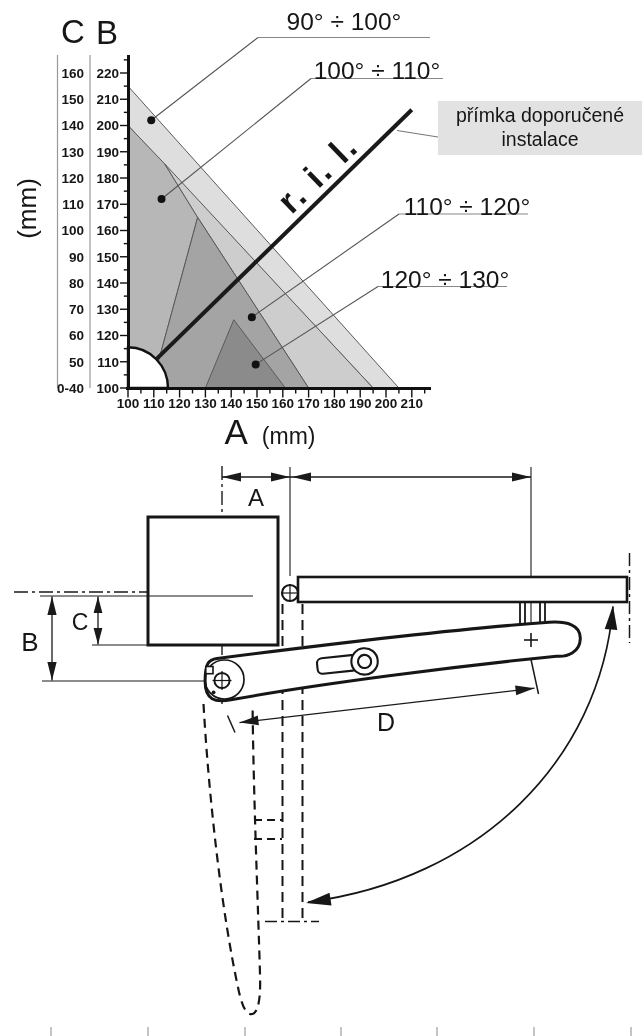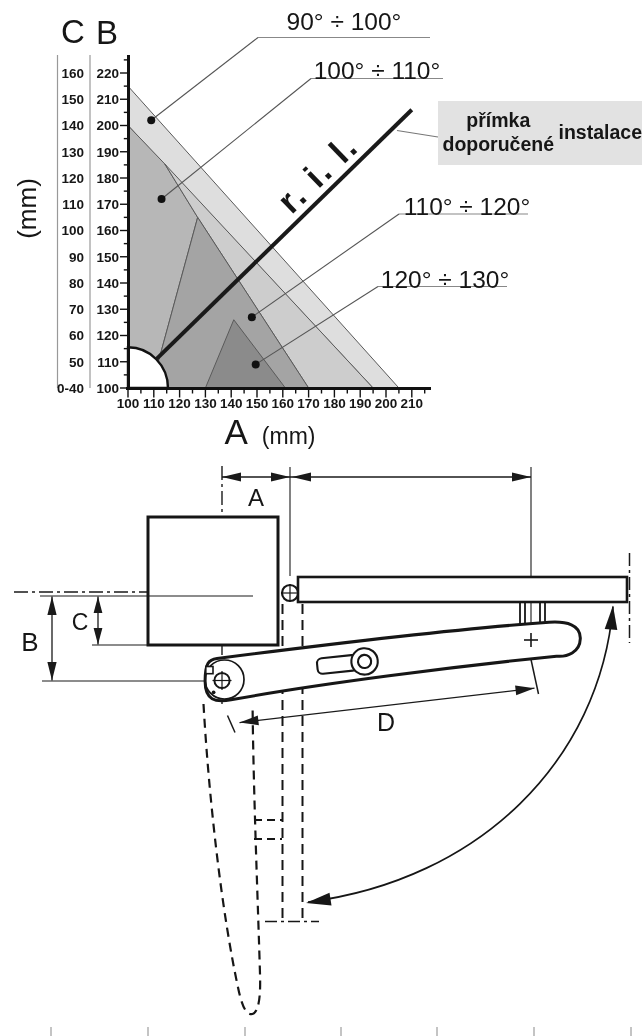--- a/index.html
+++ b/index.html
@@ -9,23 +9,23 @@
   svg text{font-family:"Liberation Sans",sans-serif;fill:#161616;}
   .ovl{position:absolute;color:#161616;}
   #c-header{left:73px;top:13px;font-size:33px;transform:translateX(-50%);}
   #b-header{left:107px;top:14px;font-size:33px;transform:translateX(-50%);}
   #mm-left{left:-29px;top:193px;width:112px;text-align:center;font-size:26px;
            transform:rotate(-90deg);}
   #a-bottom{left:270px;top:412px;transform:translateX(-50%);display:flex;
             align-items:baseline;gap:14px;white-space:nowrap;}
   #a-bottom .big{font-size:35px;}
   #a-bottom .small{font-size:23px;}
-  #callout-box{left:438px;top:101px;width:204px;height:64px;background:#e2e2e2;
-               display:flex;flex-direction:row;align-items:center;justify-content:center;
-               font-size:19.5px;line-height:1.22;text-align:center;font-weight:bold;}
+  #callout-box{left:438px;top:101px;width:204px;height:54px;background:#e2e2e2;
+               display:flex;flex-direction:column;align-items:center;justify-content:center;
+               font-size:19.5px;line-height:1.22;text-align:center;}
 </style>
 </head>
 <body>
 
 <div id="page">
 
   <svg id="chart-svg" width="642" height="455" viewBox="0 0 642 455" style="top:0;">
       <polygon points="128,86.125 398.90000000000003,388 373.1,388 128,125.5" fill="#dedede" stroke="#5a5a5a" stroke-width="1"></polygon>
       <polygon points="128,125.5 164.894,164.08749999999998 197.66,217.375 151.22,388 128,388" fill="#b7b7b7" stroke="#5a5a5a" stroke-width="1"></polygon>
       <polygon points="164.894,164.08749999999998 373.1,388 308.6,388 197.66,217.375" fill="#cdcdcd" stroke="#5a5a5a" stroke-width="1"></polygon>

